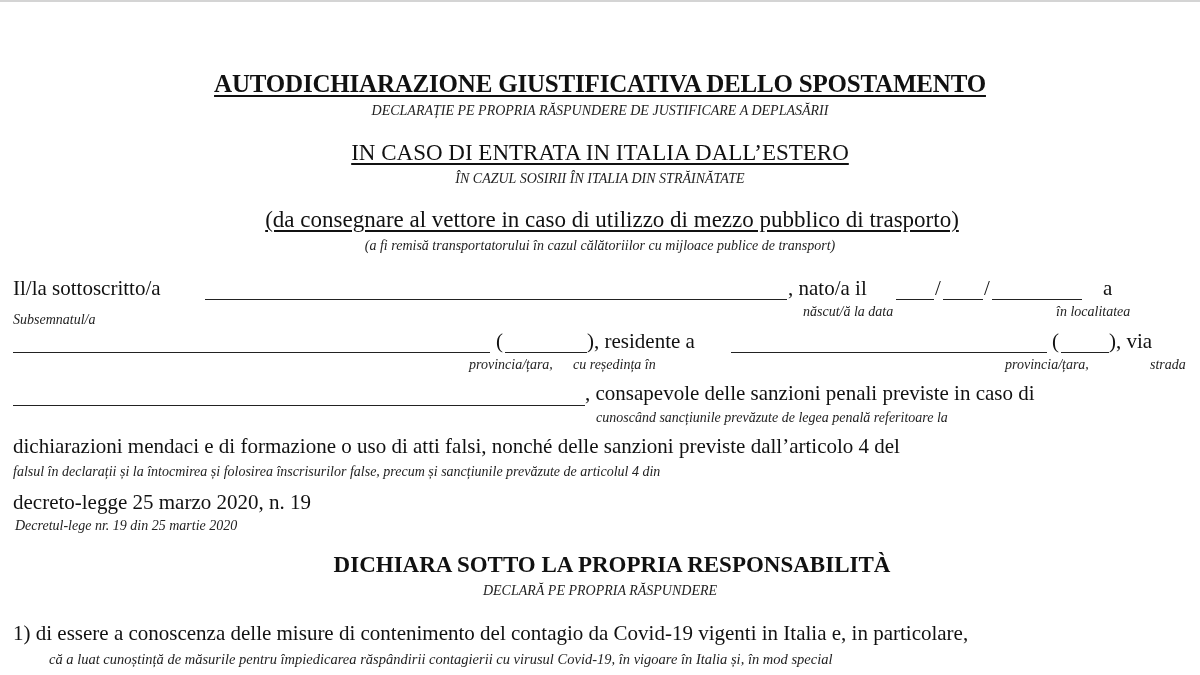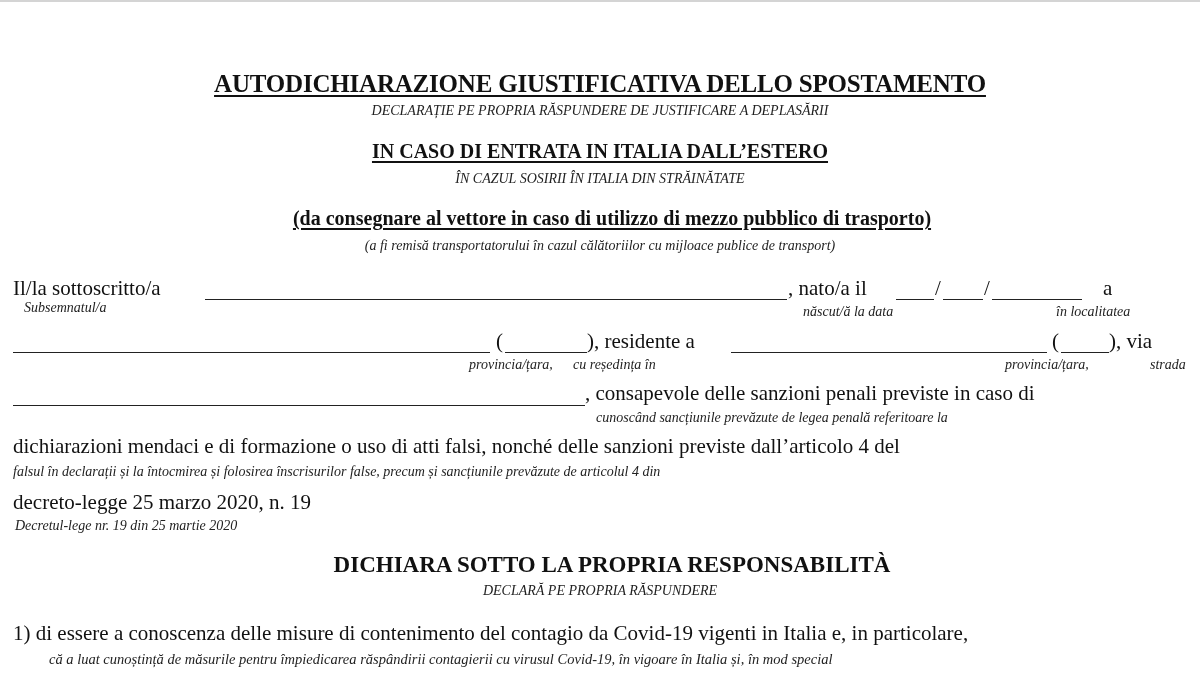--- a/index.html
+++ b/index.html
@@ -6,21 +6,21 @@
   body {
     width:1200px; height:675px; overflow:hidden; background:#ffffff;
     font-family:"Liberation Serif","DejaVu Serif",serif; color:#111;
     position:relative;
   }
   .topline { position:absolute; left:0; top:0; width:1200px; height:2px; background:#d4d4d4; }
   .abs { position:absolute; white-space:nowrap; }
   .center { left:0; width:1200px; text-align:center; }
   .h-main { font-weight:bold; font-size:25px; text-decoration:underline; text-decoration-thickness:2px; text-underline-offset:3px; letter-spacing:-0.2px; }
   .h-sub { font-style:italic; font-size:14px; color:#222; }
-  .h-mid { font-weight:bold; font-size:20px; text-decoration:underline; text-decoration-thickness:2px; text-underline-offset:3px;text-align:center; }
+  .h-mid { font-weight:normal; font-size:23px; text-decoration:underline; text-decoration-thickness:2px; text-underline-offset:3px;text-align:center; }
   .h-dich { font-weight:bold; font-size:23px; }
   .tr { font-style:italic; font-size:14px; color:#222; }
   .line { position:absolute; height:0; border-bottom:1.3px solid #222; }
   .txt { position:absolute; white-space:nowrap; font-size:21px; }
 </style>
 </head>
 <body>
 
 <div class="topline"></div>
 
@@ -36,21 +36,21 @@
 <div class="txt" style="left:13px; top:276px;">Il/la sottoscritto/a</div>
 <div class="line" style="left:205px; top:299px; width:582px;"></div>
 <div class="txt" style="left:788px; top:276px;">, nato/a il</div>
 <div class="line" style="left:896px; top:299px; width:38px;"></div>
 <div class="txt" style="left:935px; top:276px;">/</div>
 <div class="line" style="left:943px; top:299px; width:40px;"></div>
 <div class="txt" style="left:984px; top:276px;">/</div>
 <div class="line" style="left:992px; top:299px; width:90px;"></div>
 <div class="txt" style="left:1103px; top:276px;">a</div>
 
-<div class="abs tr" style="left:13px; top:300px;margin-left:11px;">Subsemnatul/a</div>
+<div class="abs tr" style="left:13px; top:312px;">Subsemnatul/a</div>
 <div class="abs tr" style="left:803px; top:304px;">născut/ă la data</div>
 <div class="abs tr" style="left:1056px; top:304px;">în localitatea</div>
 
 <div class="line" style="left:13px; top:352px; width:477px;"></div>
 <div class="txt" style="left:496px; top:329px;">(</div>
 <div class="line" style="left:505px; top:352px; width:82px;"></div>
 <div class="txt" style="left:587px; top:329px;">), residente a</div>
 <div class="line" style="left:731px; top:352px; width:316px;"></div>
 <div class="txt" style="left:1052px; top:329px;">(</div>
 <div class="line" style="left:1061px; top:352px; width:48px;"></div>

